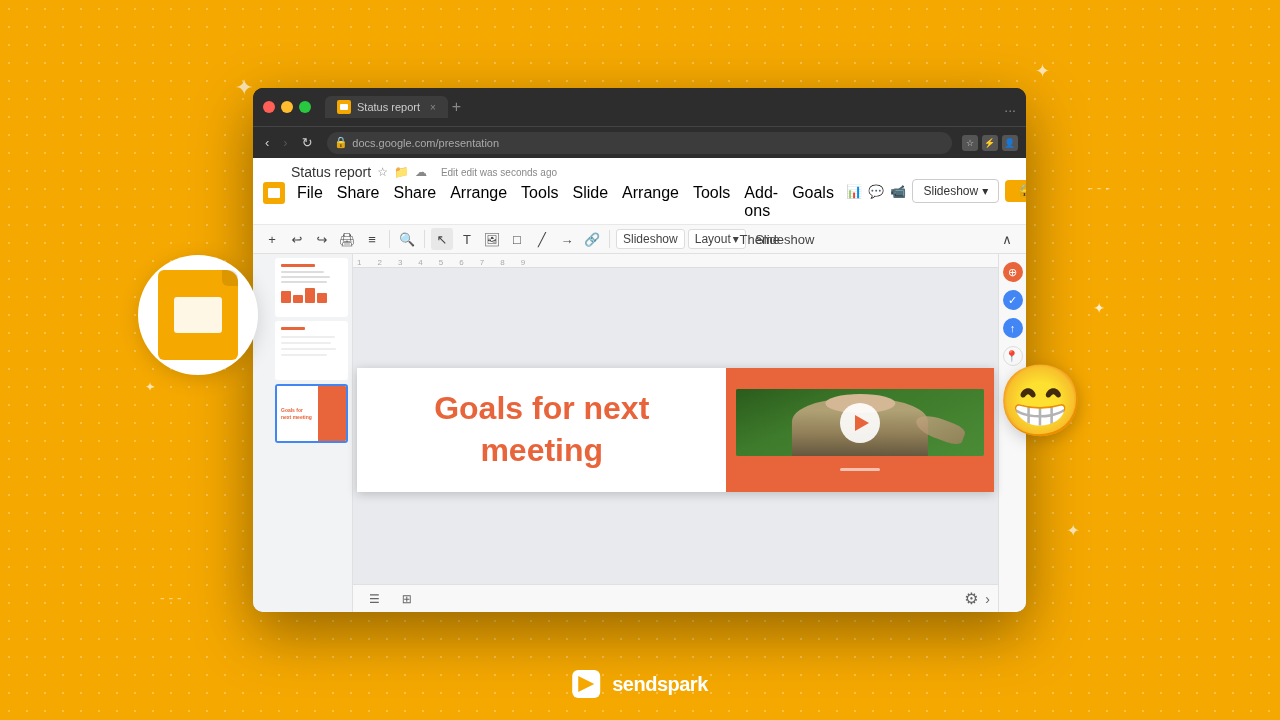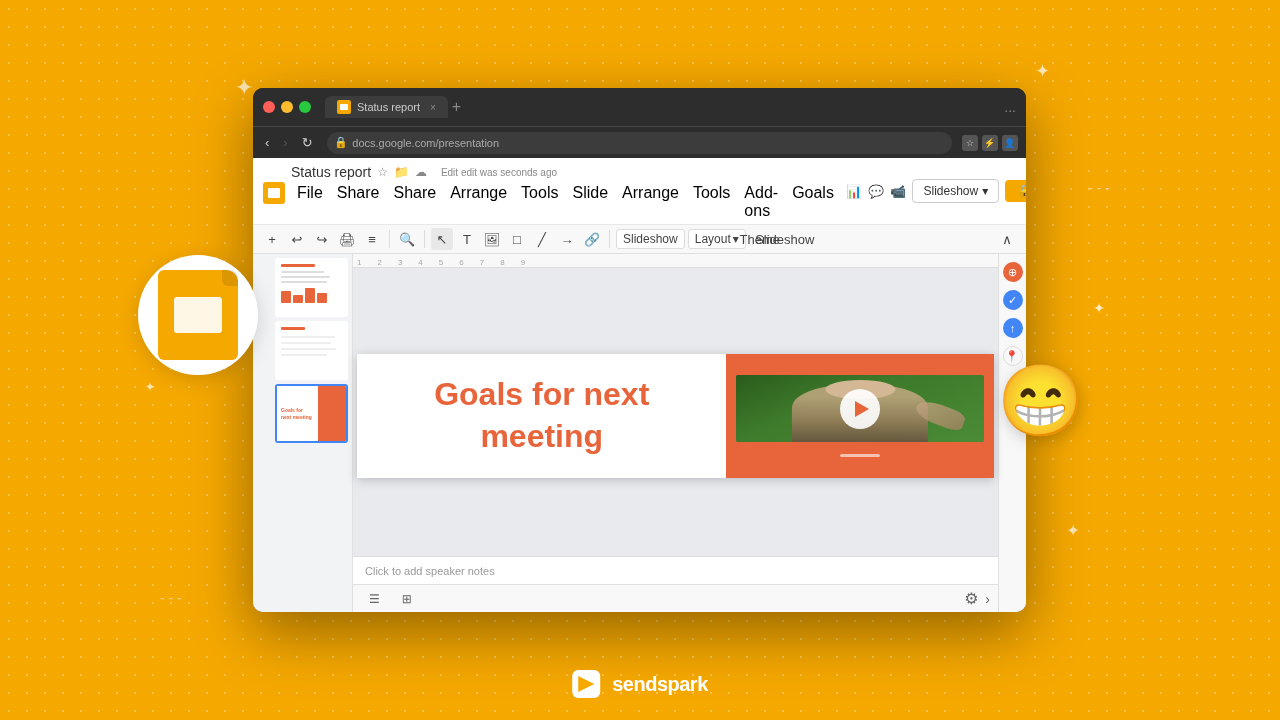--- a/index.html
+++ b/index.html
@@ -850,23 +850,20 @@
                       <div class="play-triangle"></div>
                     </div>
                   </div>
                 </div>
                 <div class="slide-underline"></div>
               </div>
             </div>
           </div>
         </div>
 
-        <div class="notes-area">
-          <span>Click to add speaker notes</span>
-        </div>
 
         <div class="slides-bottom">
           <div class="bottom-left">
             <button class="bottom-btn">☰</button>
             <button class="bottom-btn">⊞</button>
           </div>
           <div class="bottom-right">
             <div class="settings-btn">⚙</div>
             <span class="collapse-btn">›</span>
           </div>

